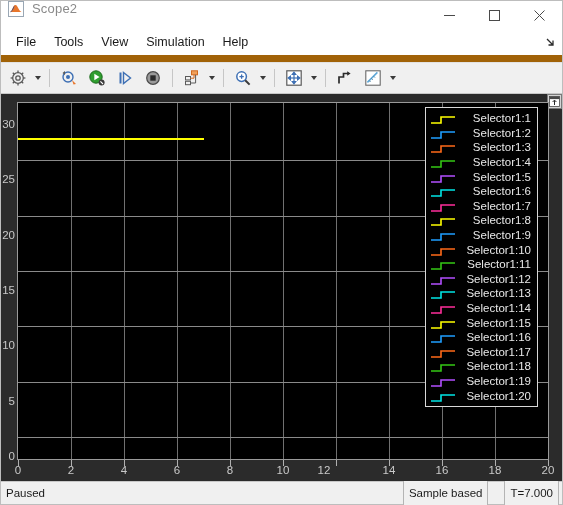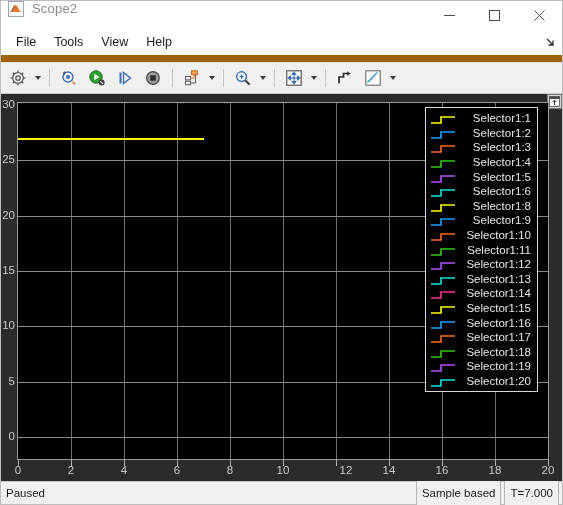--- a/index.html
+++ b/index.html
@@ -160,20 +160,21 @@
     background: #8a8a8a;
   }
   .ytick-label {
     position: absolute;
     right: 0;
     font-size: 11.5px;
     color: #c9c9c9;
     transform: translateY(-50%);
     text-align: right;
     width: 22px;
+    margin-top: 20px;
   }
   .xtick-label {
     position: absolute;
     font-size: 11.5px;
     color: #c9c9c9;
     transform: translateX(-50%);
     white-space: nowrap;
   }
   .tick-mark-x {
     position: absolute;
@@ -232,20 +233,21 @@
 
   
   .statusbar {
     height: 22px;
     background: #f0f0f0;
     border-top: 1px solid #c8c8c8;
     display: flex;
     align-items: center;
     flex: 0 0 auto;
     padding-left: 5px;
+    gap: 13px;
   }
   .status-left {
     font-size: 11.5px;
     color: #1a1a1a;
     flex: 1 1 auto;
   }
   .status-cell {
     font-size: 11.5px;
     color: #1a1a1a;
     border: 1px solid #b4b4b4;
@@ -290,20 +292,21 @@
             <line x1="10.5" y1="0.5" x2="0.5" y2="10.5" stroke="#4a4a4a" stroke-width="1"></line>
           </svg>
       </div>
     </div>
   </div>
 
   <div class="menubar">
     <div class="menu-item">File</div>
     <div class="menu-item">Tools</div>
     <div class="menu-item">View</div>
+    <div class="menu-item">Simulation</div>
     <div class="menu-item">Help</div>
     <div class="menu-overflow">
       <svg width="14" height="14" viewBox="0 0 14 14">
         <path d="M4 4 L10 10 M10 5.5 L10 10 L5.5 10" stroke="#2b2b2b" stroke-width="1.3" fill="none"></path>
       </svg>
     </div>
   </div>
 
   <div class="toolbar">
 
@@ -490,20 +493,26 @@
             <div class="legend-label">Selector1:5</div>
           </div>
           <div class="legend-row">
             <div class="legend-swatch"><svg width="30" height="12" viewBox="0 0 30 12">
                 <path d="M1 9 L11 9 L11 3 L25 3" fill="none" stroke="#00e5e5" stroke-width="1.6"></path>
               </svg></div>
             <div class="legend-label">Selector1:6</div>
           </div>
           <div class="legend-row">
             <div class="legend-swatch"><svg width="30" height="12" viewBox="0 0 30 12">
+                <path d="M1 9 L11 9 L11 3 L25 3" fill="none" stroke="#ff2e9a" stroke-width="1.6"></path>
+              </svg></div>
+            <div class="legend-label">Selector1:7</div>
+          </div>
+          <div class="legend-row">
+            <div class="legend-swatch"><svg width="30" height="12" viewBox="0 0 30 12">
                 <path d="M1 9 L11 9 L11 3 L25 3" fill="none" stroke="#ffff00" stroke-width="1.6"></path>
               </svg></div>
             <div class="legend-label">Selector1:8</div>
           </div>
           <div class="legend-row">
             <div class="legend-swatch"><svg width="30" height="12" viewBox="0 0 30 12">
                 <path d="M1 9 L11 9 L11 3 L25 3" fill="none" stroke="#1f9fff" stroke-width="1.6"></path>
               </svg></div>
             <div class="legend-label">Selector1:9</div>
           </div>
@@ -589,21 +598,21 @@
         <div class="xtick-label" style="left: 70px; top: 370px;">2</div>
         <div class="tick-mark-x" style="left: 70px; top: 366px;"></div>
         <div class="xtick-label" style="left: 123px; top: 370px;">4</div>
         <div class="tick-mark-x" style="left: 123px; top: 366px;"></div>
         <div class="xtick-label" style="left: 176px; top: 370px;">6</div>
         <div class="tick-mark-x" style="left: 176px; top: 366px;"></div>
         <div class="xtick-label" style="left: 229px; top: 370px;">8</div>
         <div class="tick-mark-x" style="left: 229px; top: 366px;"></div>
         <div class="xtick-label" style="left: 282px; top: 370px;">10</div>
         <div class="tick-mark-x" style="left: 282px; top: 366px;"></div>
-        <div class="xtick-label" style="left: 345px; top: 370px;">12</div>
+        <div class="xtick-label" style="left: 323px; top: 370px;">12</div>
         <div class="tick-mark-x" style="left: 335px; top: 366px;"></div>
         <div class="xtick-label" style="left: 388px; top: 370px;">14</div>
         <div class="tick-mark-x" style="left: 388px; top: 366px;"></div>
         <div class="xtick-label" style="left: 441px; top: 370px;">16</div>
         <div class="tick-mark-x" style="left: 441px; top: 366px;"></div>
         <div class="xtick-label" style="left: 494px; top: 370px;">18</div>
         <div class="tick-mark-x" style="left: 494px; top: 366px;"></div>
         <div class="xtick-label" style="left: 547px; top: 370px;">20</div>
         <div class="tick-mark-x" style="left: 547px; top: 366px;"></div>
       </div>

